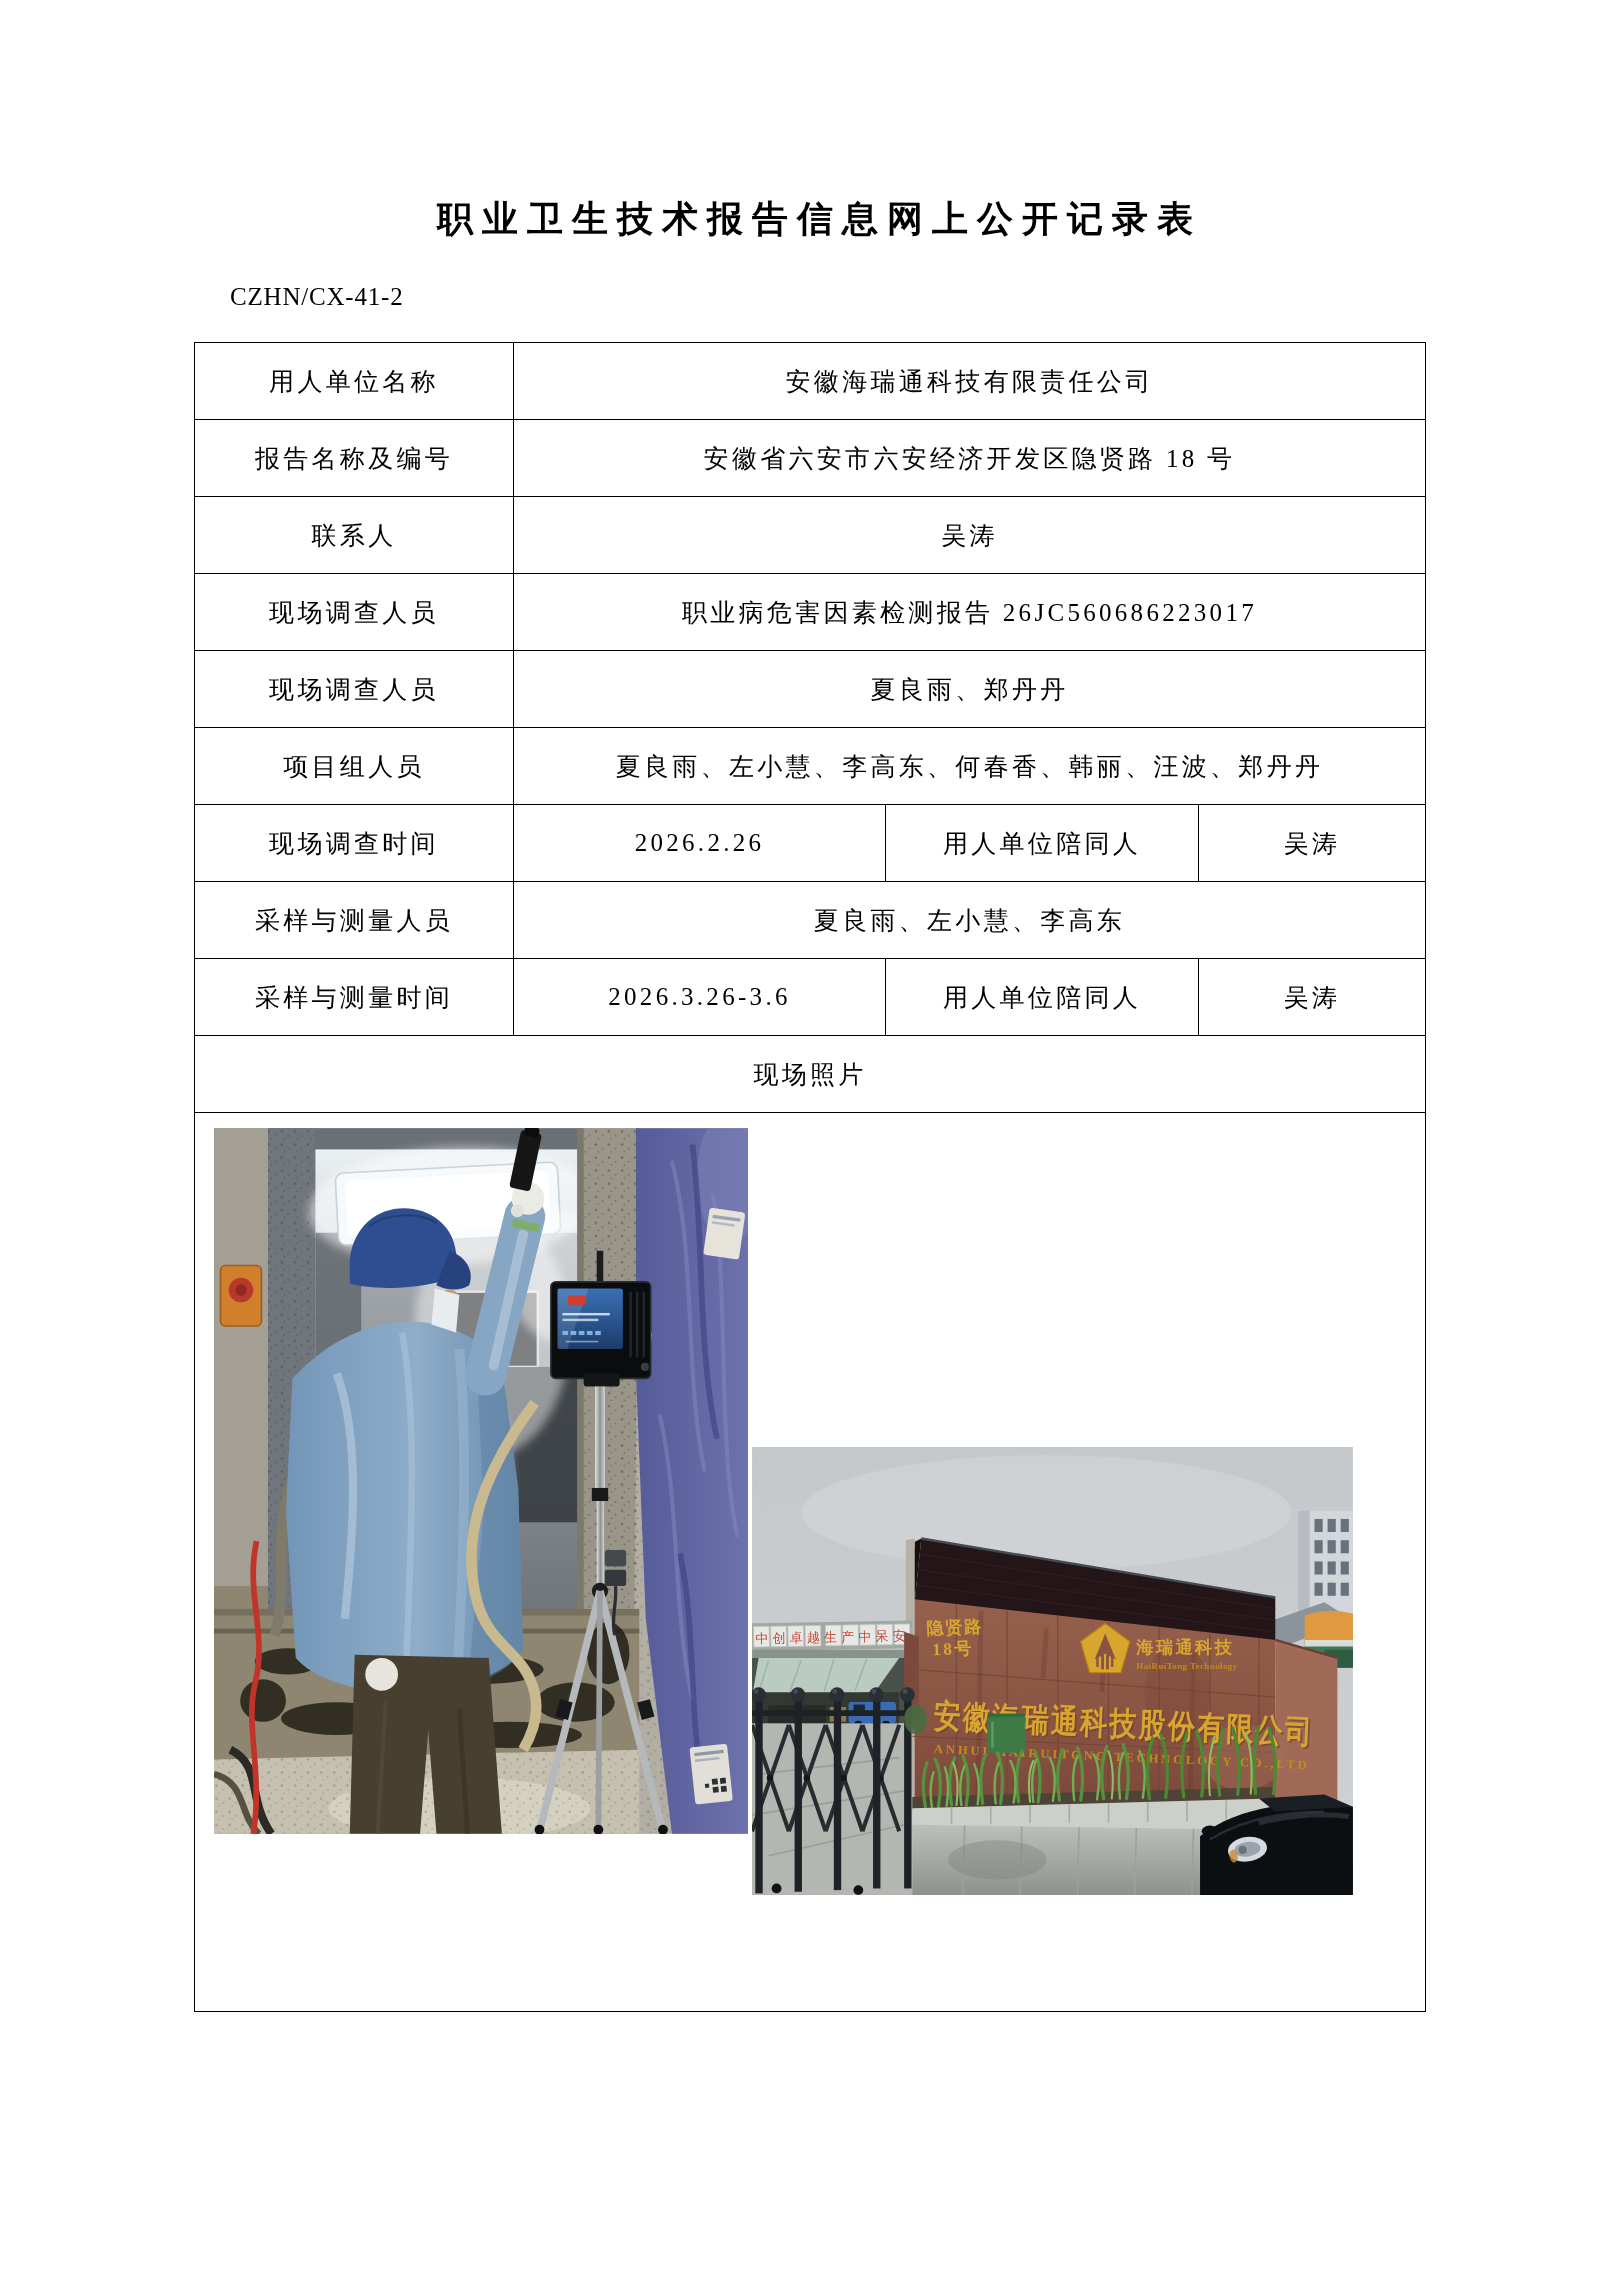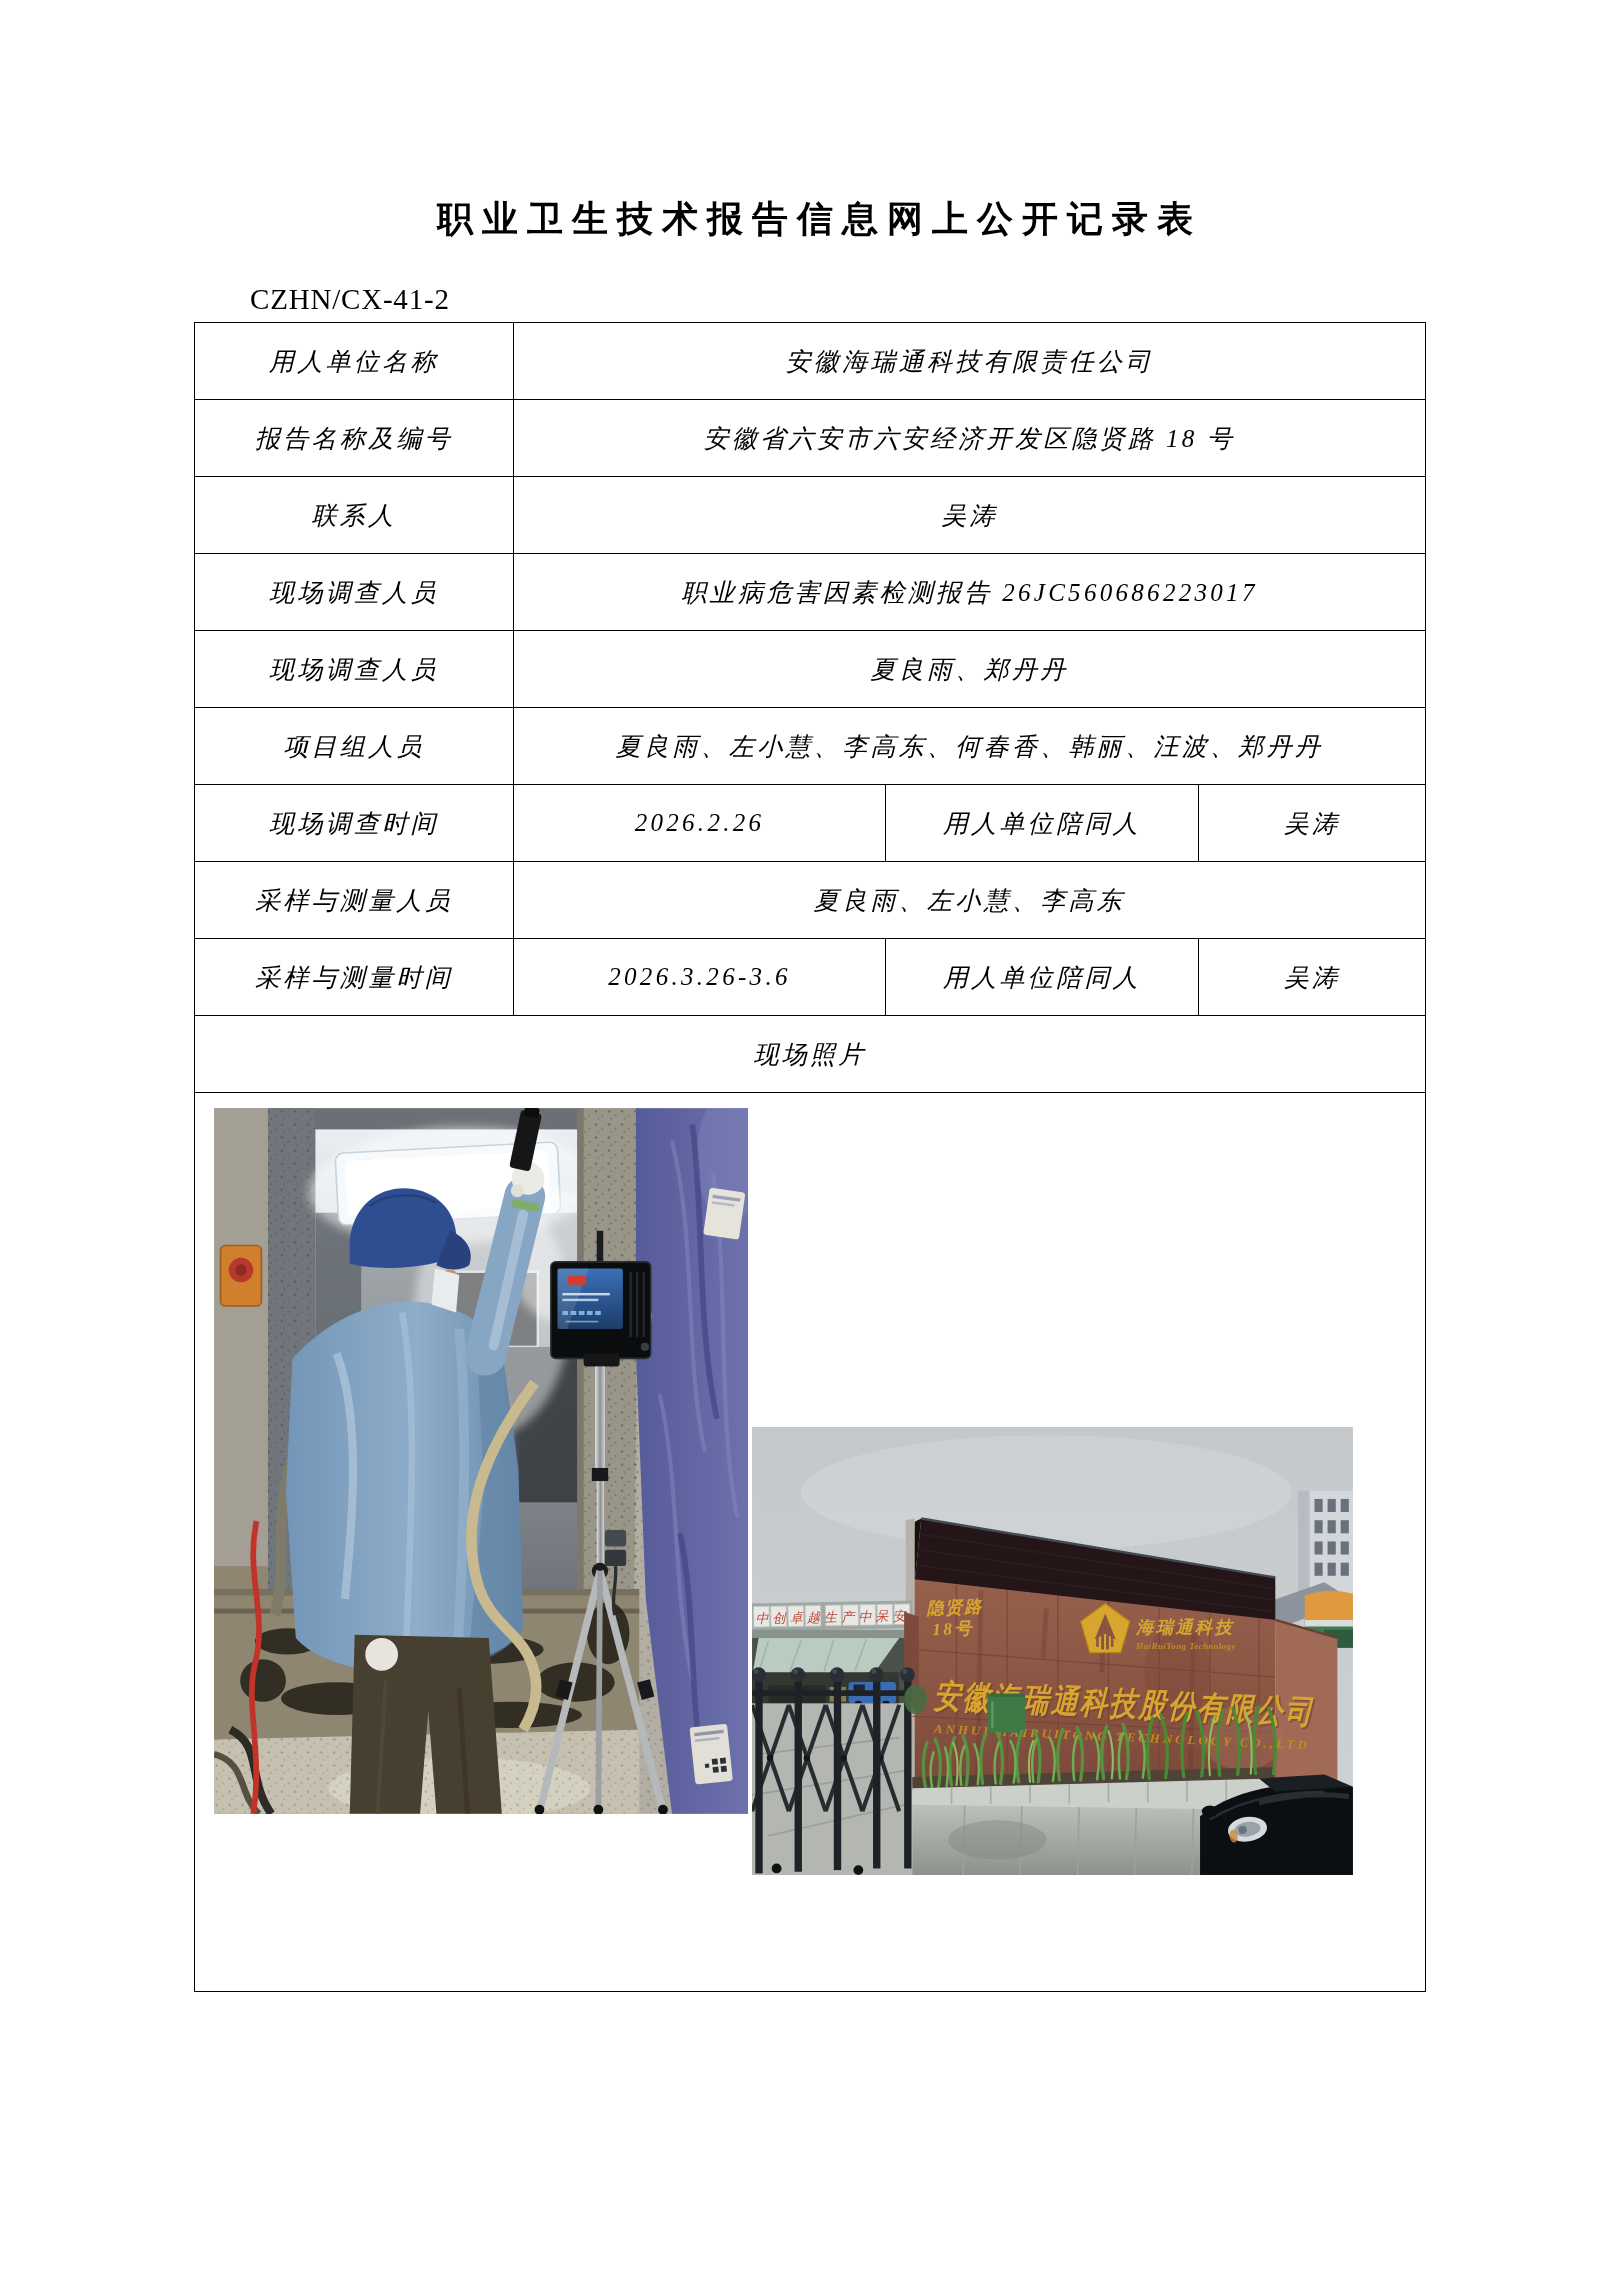--- a/index.html
+++ b/index.html
@@ -1,22 +1,22 @@
 <!DOCTYPE html>
 <html lang="zh" style="font-size:13px"><head>
 <meta charset="utf-8">
 <style>
   html,body{margin:0;padding:0;background:#fff;}
   .page{position:relative;width:1623px;height:2295px;background:#ffffff;overflow:hidden;
         font-family:"Liberation Serif","DejaVu Serif",serif;color:#000;padding-left:16px;}
   .title{position:absolute;top:195px;left:0;width:100%;text-align:center;
          font-size:36px;font-weight:bold;letter-spacing:9px;white-space:nowrap;}
-  .doc-code{position:absolute;top:283px;left:250px;font-size:29px;letter-spacing:0.8px;}
-  table.record{position:absolute;left:194px;top:322px;width:1232px;border-collapse:collapse;
-         table-layout:fixed;font-size:25px;font-style:italic;}
+  .doc-code{position:absolute;top:283px;left:230px;font-size:25px;letter-spacing:0.8px;}
+  table.record{position:absolute;left:194px;top:342px;width:1232px;border-collapse:collapse;
+         table-layout:fixed;font-size:25px;}
   table.record td{border:1.6px solid #000;text-align:center;vertical-align:middle;
          letter-spacing:3.3px;padding:0 6.5px;overflow:hidden;white-space:nowrap;}
   tr.r td{height:76px;}
   tr.rhead td{height:76px;}
   td.photo-cell{height:898px;position:relative;padding:0;}
   .ph{position:absolute;}
   svg text{font-family:"Liberation Serif","DejaVu Serif",serif;}
 </style>
 </head>
 <body>

